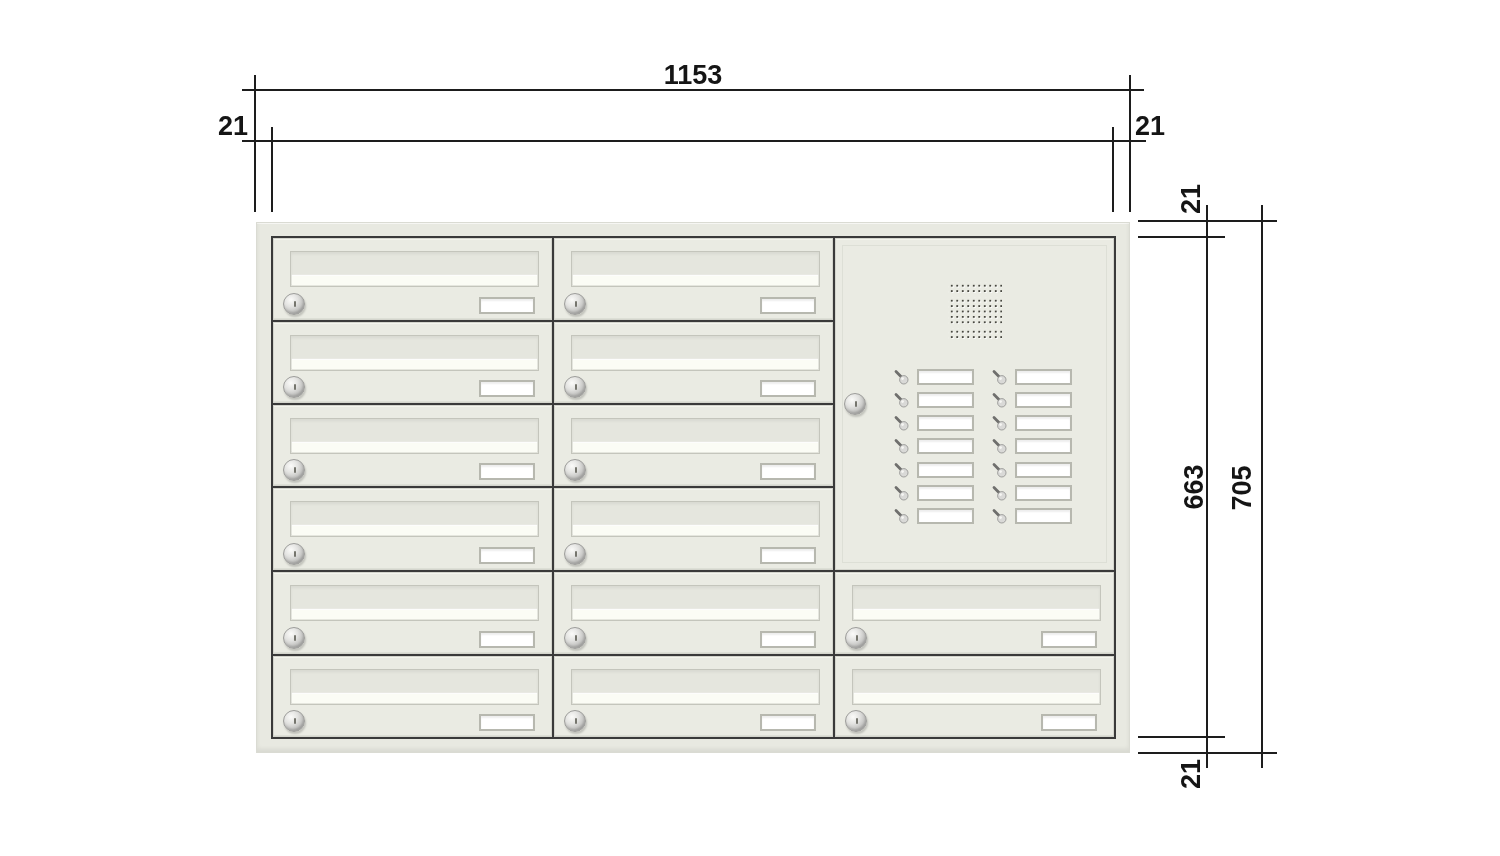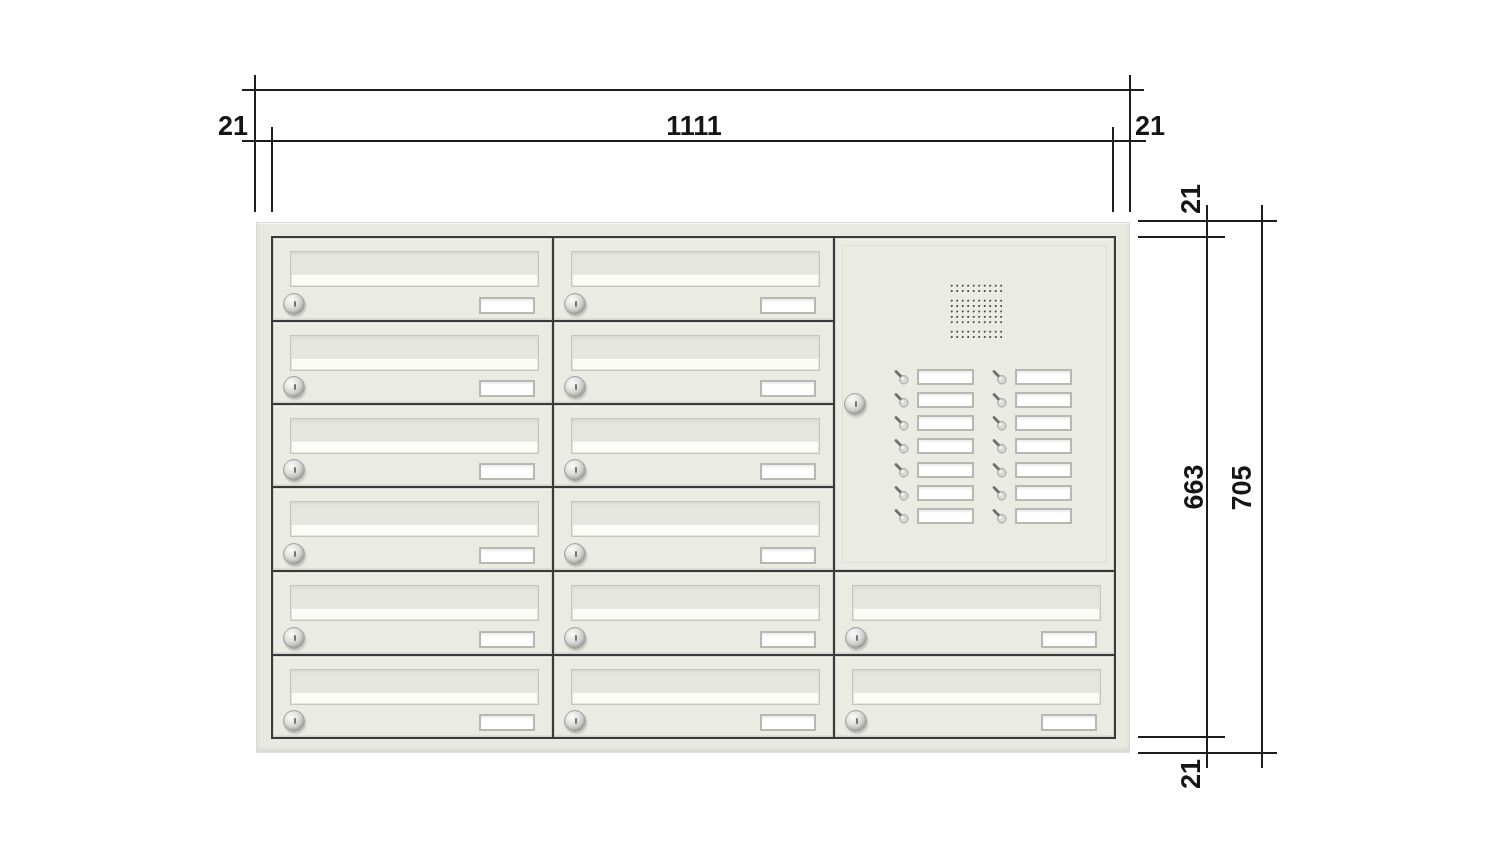--- a/index.html
+++ b/index.html
@@ -65,21 +65,21 @@
 
 <div id="stage">
 
   <div class="dline hl" style="left:242px;top:89px;width:902px;"></div>
   <div class="dline hl" style="left:242px;top:140px;width:904px;"></div>
   <div class="dline vl" style="left:254px;top:75px;height:137px;"></div>
   <div class="dline vl" style="left:1129px;top:75px;height:137px;"></div>
   <div class="dline vl" style="left:271px;top:127px;height:85px;"></div>
   <div class="dline vl" style="left:1112px;top:127px;height:85px;"></div>
 
-  <div class="dim-label" style="left:594px;top:111px;width:200px;">1111</div>
+  <div class="dim-label" style="left:593px;top:60px;width:200px;">1153</div>
   <div class="dim-label alir" style="left:198px;top:111px;width:50px;">21</div>
   <div class="dim-label alil" style="left:1135px;top:111px;width:50px;">21</div>
 
   <div class="dline vl" style="left:1206px;top:205px;height:563px;"></div>
   <div class="dline vl" style="left:1261px;top:205px;height:563px;"></div>
   <div class="dline hl" style="left:1138px;top:220px;width:139px;"></div>
   <div class="dline hl" style="left:1138px;top:236px;width:87px;"></div>
   <div class="dline hl" style="left:1138px;top:736px;width:87px;"></div>
   <div class="dline hl" style="left:1138px;top:752px;width:139px;"></div>
 

